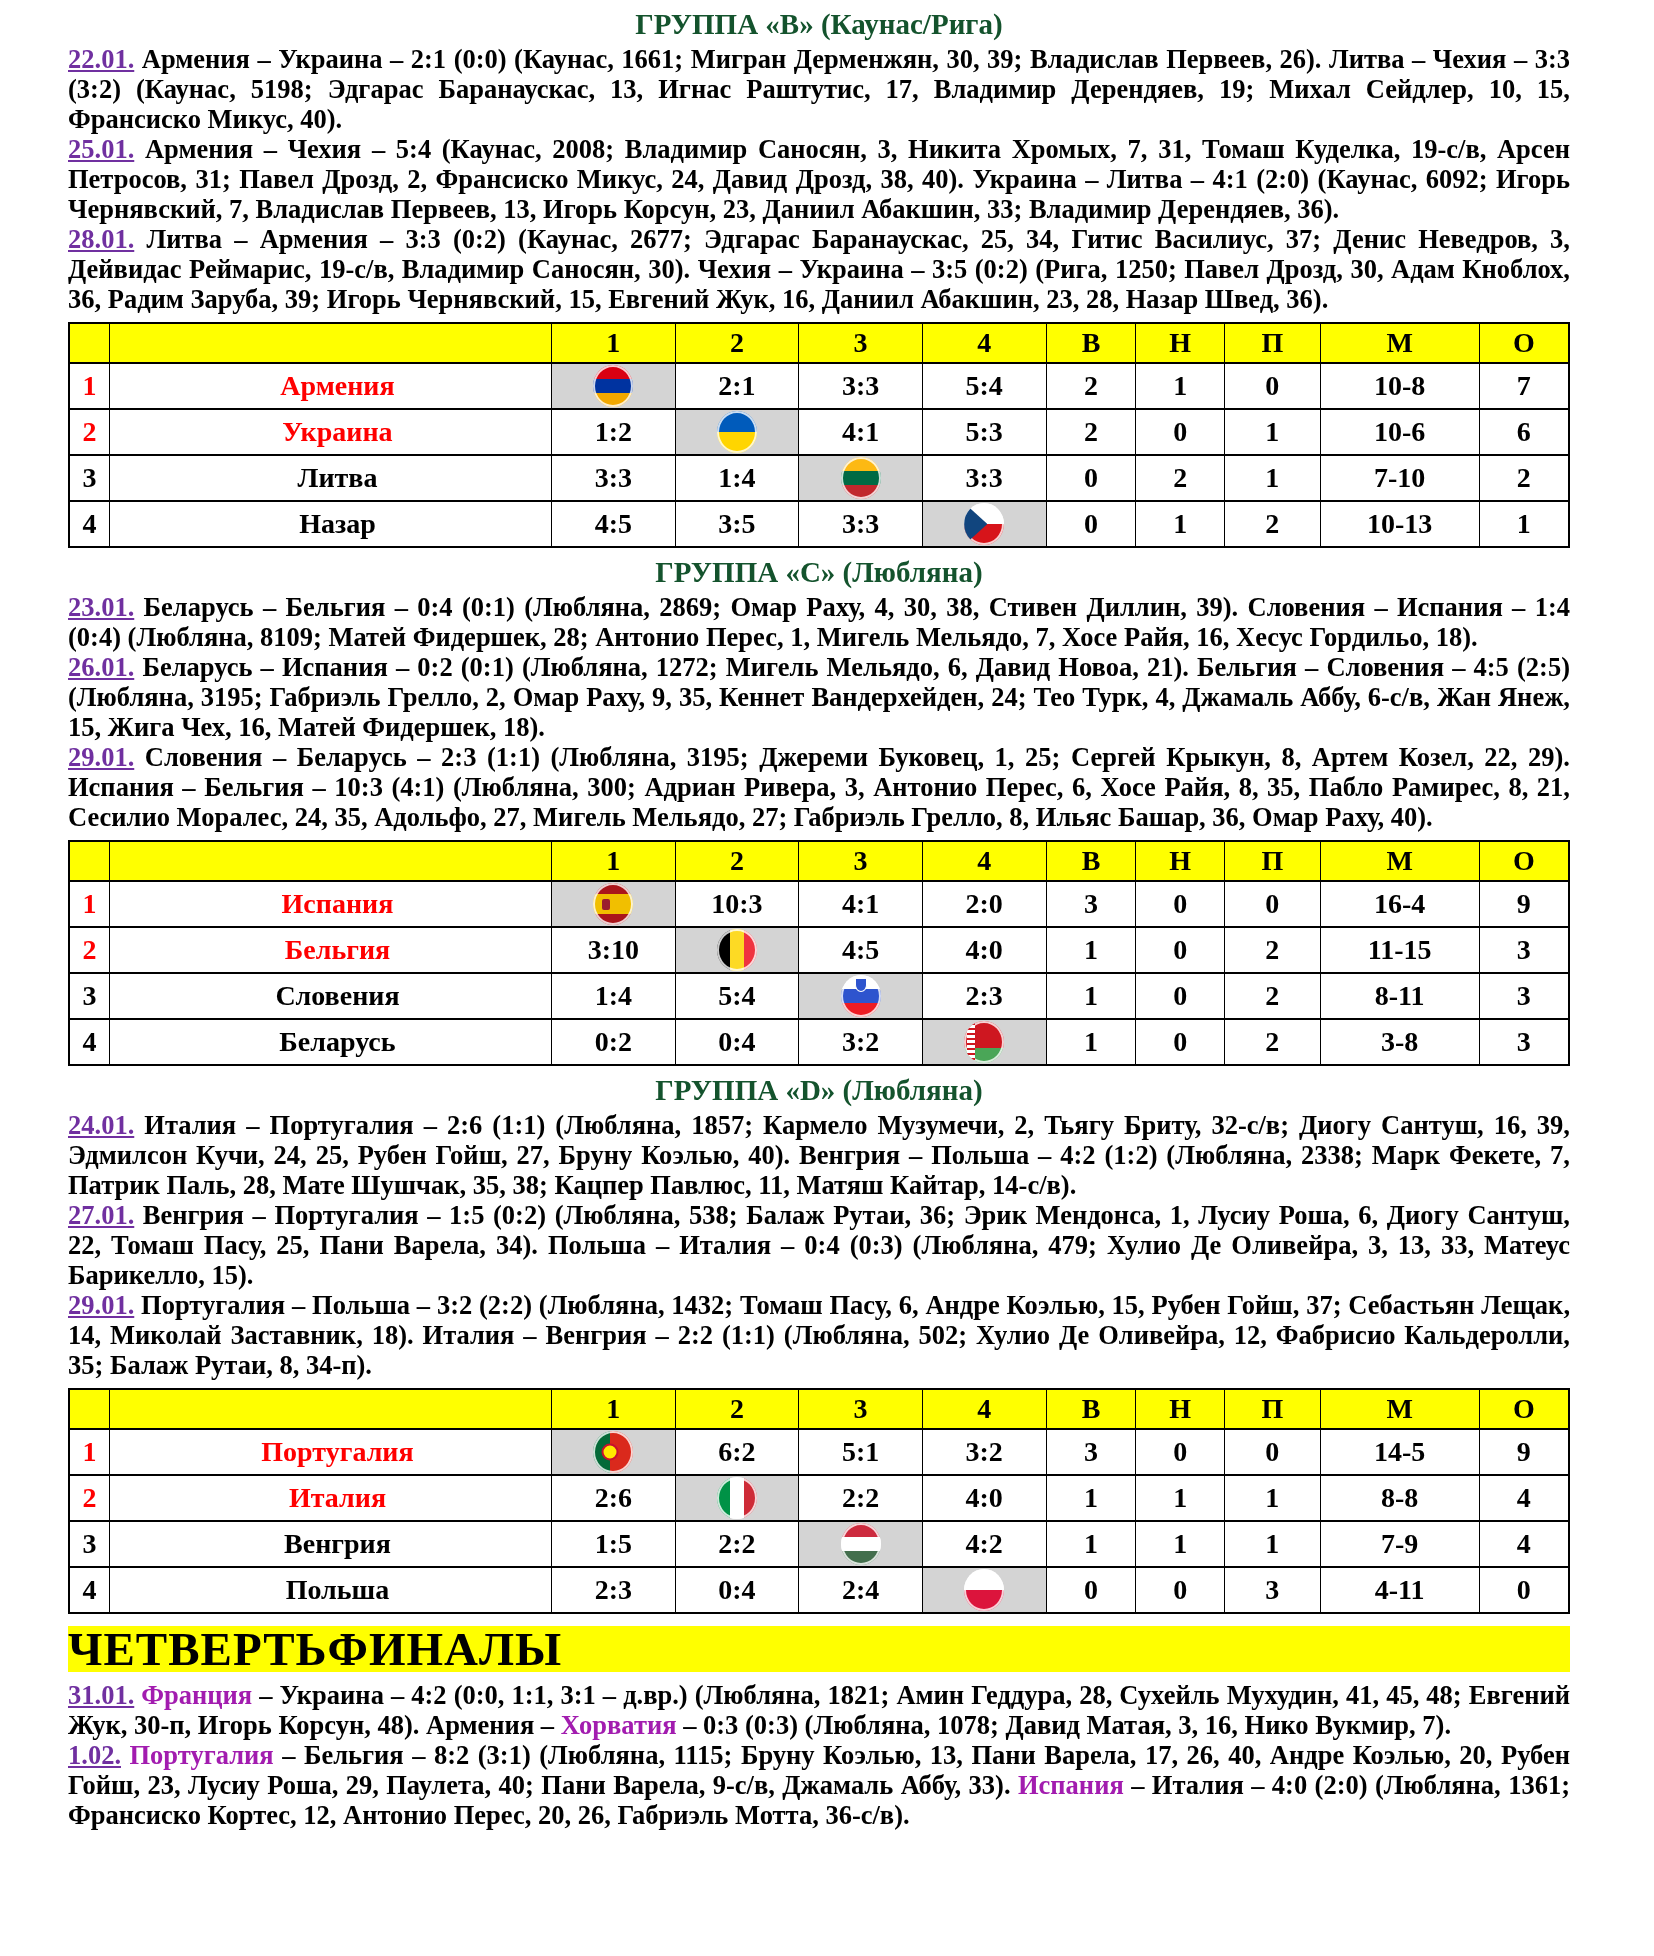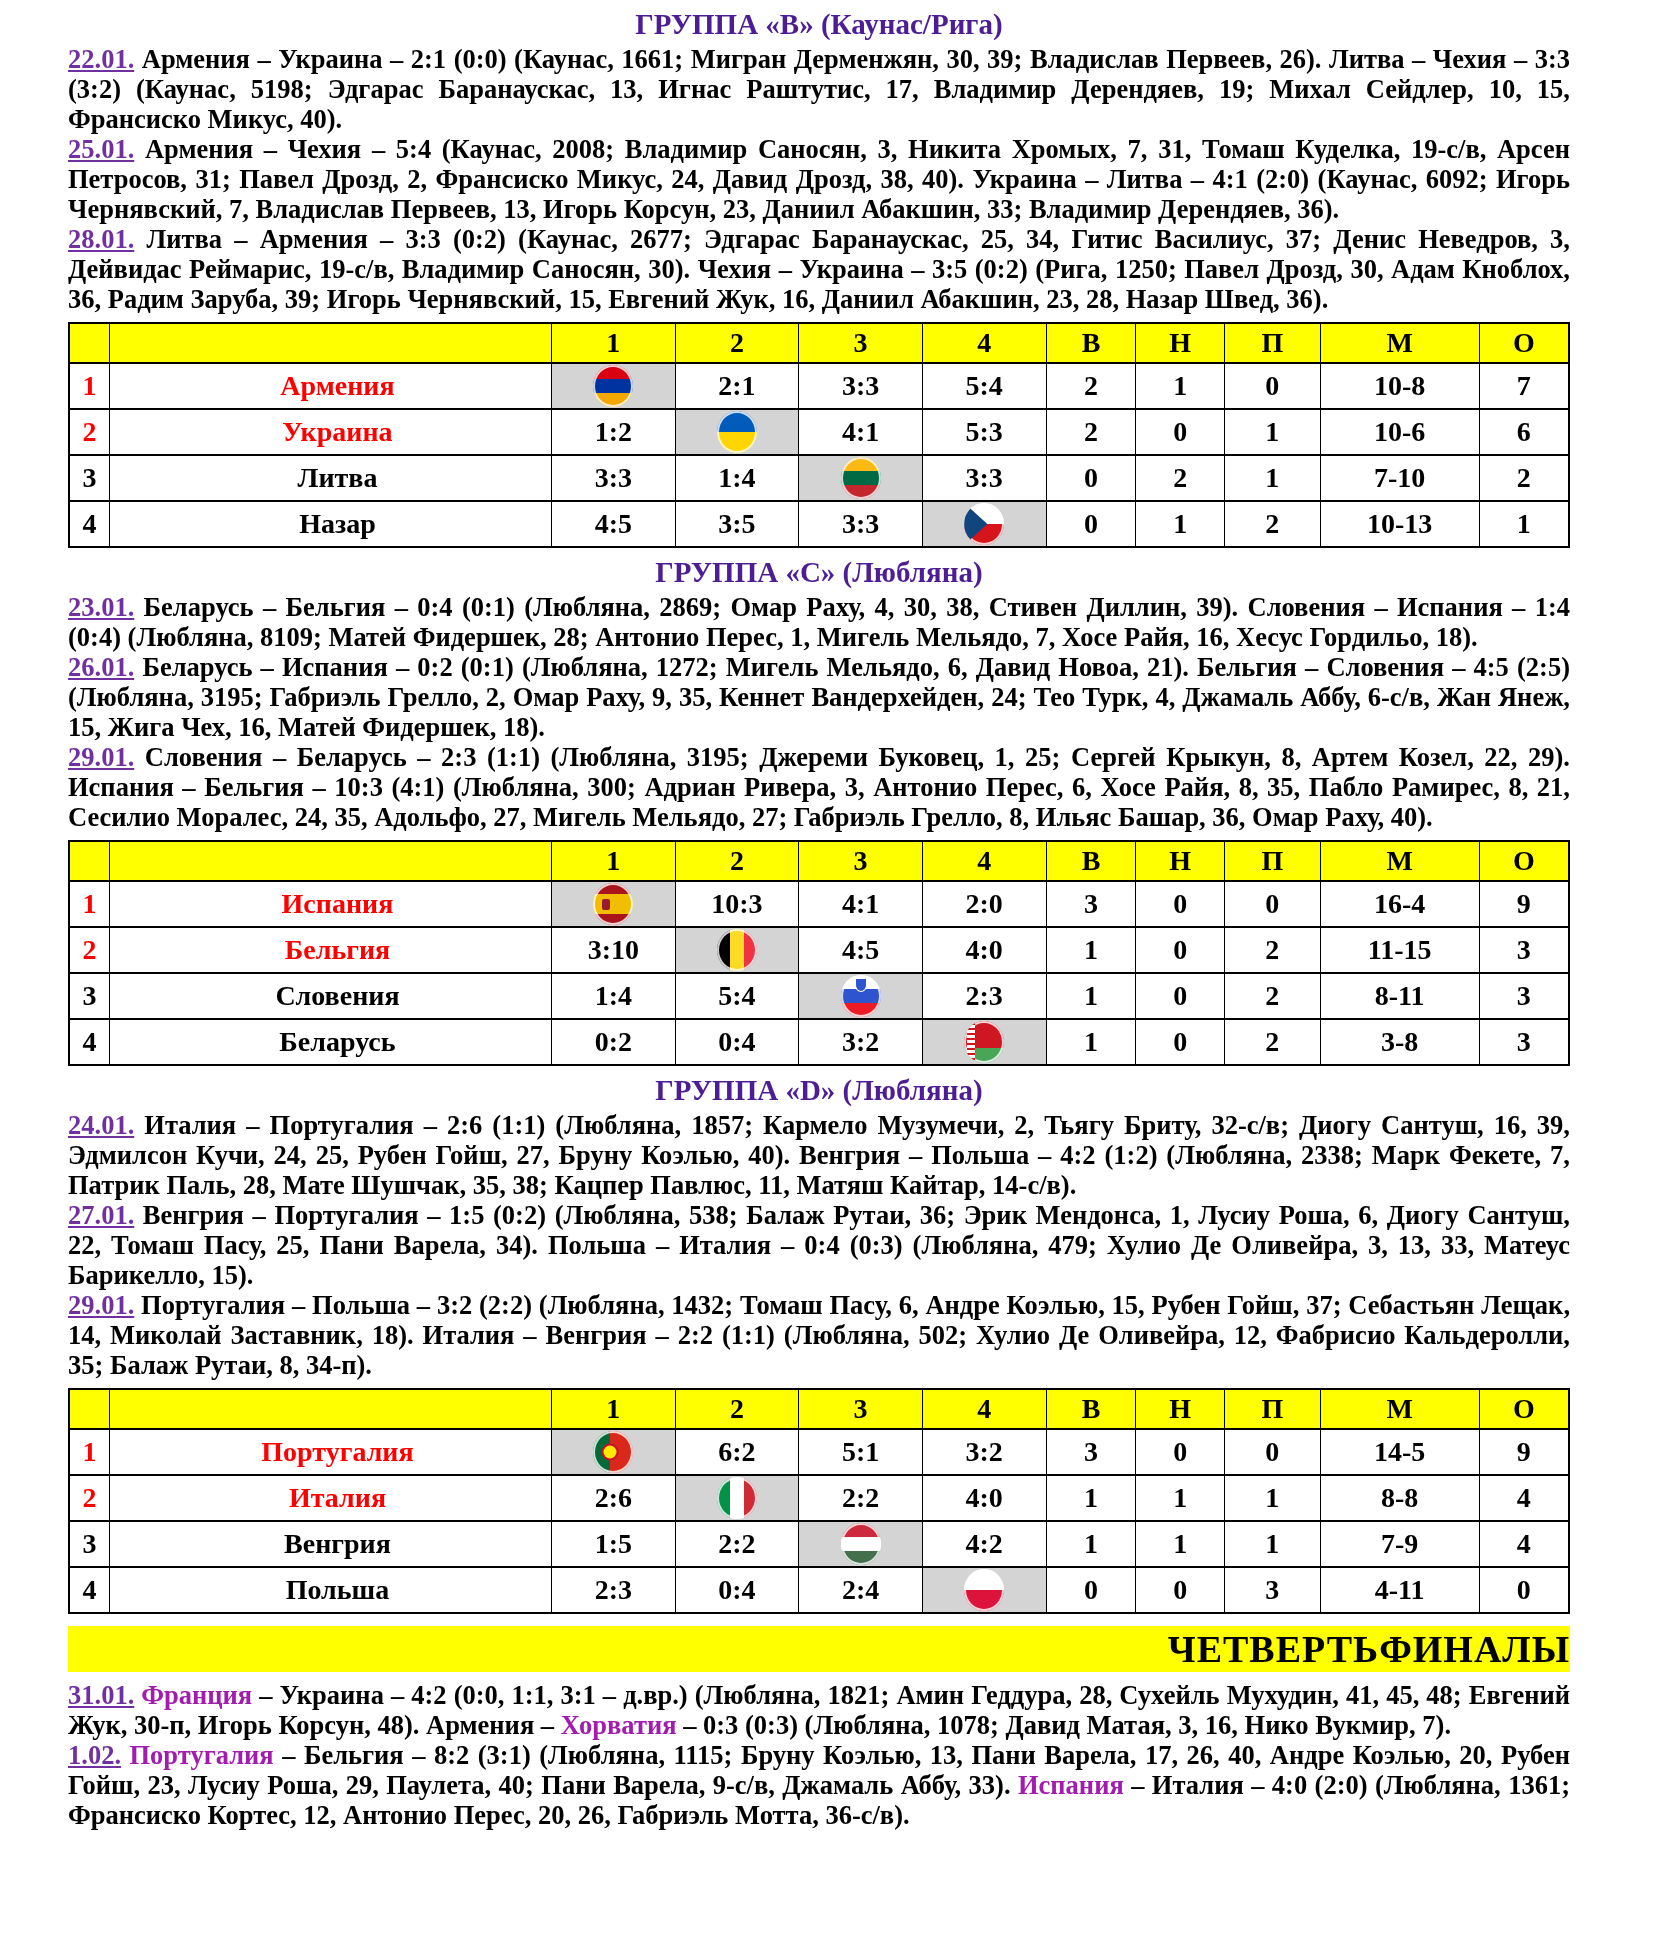--- a/index.html
+++ b/index.html
@@ -1,18 +1,18 @@
 <!DOCTYPE html>
 <html><head>
 <meta charset="utf-8">
 <style>
   html,body{margin:0;padding:0;background:#fff;}
   body{width:1654px;height:1956px;overflow:hidden;font-family:"Liberation Serif","DejaVu Serif",serif;color:#000;}
   .page{padding:8px 84px 0 68px;}
-  .gtitle{color:#4c1d95;text-align:center;font-size:29px;font-weight:bold;margin:0 0 3px 0;line-height:33px;}
+  .gtitle{color:#14532d;text-align:center;font-size:29px;font-weight:bold;margin:0 0 3px 0;line-height:33px;}
   p.results{margin:0;font-size:26.5px;line-height:30px;text-align:justify;}
   .s-date{color:#7030A0;font-weight:bold;text-decoration:underline;}
   .s-bold{font-weight:bold;}
   .s-purple{color:#a21caf;font-weight:bold;}
   .s-plain{font-weight:bold;margin-top:36px;}
   table.standings{width:100%;border-collapse:collapse;margin:8px 0 8px 0;table-layout:fixed;border:2px solid #000;}
   table.standings th,table.standings td{border-left:1px solid #000;border-right:1px solid #000;border-top:2px solid #000;border-bottom:2px solid #000;text-align:center;font-weight:bold;font-size:28px;padding:0;overflow:hidden;}
   table.standings thead th{background:#FFFF00;height:38px;}
   table.standings tbody td{height:44px;}
   td.teamcell{text-align:right;padding-left:14px !important;}
@@ -29,21 +29,21 @@
   .flag-belgium{background:linear-gradient(90deg,#000 0 33%,#FDDA24 33% 67%,#EF3340 67%);}
   .flag-slovenia{background:linear-gradient(180deg,#FFFFFF 0 34%,#2E54CE 34% 67%,#ED1C24 67%);}
   .flag-slovenia::after{content:"";position:absolute;left:50%;top:3px;transform:translateX(-50%);width:10px;height:12px;background:#2E54CE;border:1px solid #fff;border-radius:0 0 50% 50%;}
   .flag-belarus{background:linear-gradient(180deg,#CE1720 0 64%,#4AA657 64%);}
   .flag-belarus::before{content:"";position:absolute;left:3px;top:0;width:8px;height:100%;background:repeating-linear-gradient(0deg,#fff 0 3px,#CE1720 3px 5px);}
   .flag-portugal{background:linear-gradient(90deg,#046A38 0 42%,#DA291C 42%);}
   .flag-portugal::after{content:"";position:absolute;left:42%;top:50%;transform:translate(-50%,-50%);width:13px;height:13px;background:#FFE900;border:2px solid #C8102E;border-radius:50%;}
   .flag-italy{background:linear-gradient(90deg,#009246 0 33%,#fff 33% 67%,#CE2B37 67%);}
   .flag-hungary{background:linear-gradient(180deg,#CD2A3E 0 33%,#fff 33% 67%,#436F4D 67%);}
   .flag-poland{background:linear-gradient(180deg,#fff 0 50%,#DC143C 50%);}
-  .qf-banner{background:#FFFF00;text-align:right;font-size:38px;font-weight:bold;line-height:46px;height:46px;margin:12px 0 8px 0;letter-spacing:1px;}
+  .qf-banner{background:#FFFF00;text-align:left;font-size:47px;font-weight:bold;line-height:46px;height:46px;margin:12px 0 8px 0;letter-spacing:1px;}
 </style>
 </head>
 <body>
 
 <div class="page">
 
   <section>
     <h2 class="gtitle">ГРУППА «B» (Каунас/Рига)</h2>
     <div>
         <p class="results"><span class="s-date">22.01.</span><span class="s-bold"> Армения – Украина – 2:1 </span><span class="s-plain">(0:0) (Каунас, 1661; Мигран Дерменжян, 30, 39; Владислав Первеев, 26). </span><span class="s-bold">Литва – Чехия – 3:3 </span><span class="s-plain">(3:2) (Каунас, 5198; Эдгарас Баранаускас, 13, Игнас Раштутис, 17, Владимир Дерендяев, 19; Михал Сейдлер, 10, 15, Франсиско Микус, 40).</span></p>

